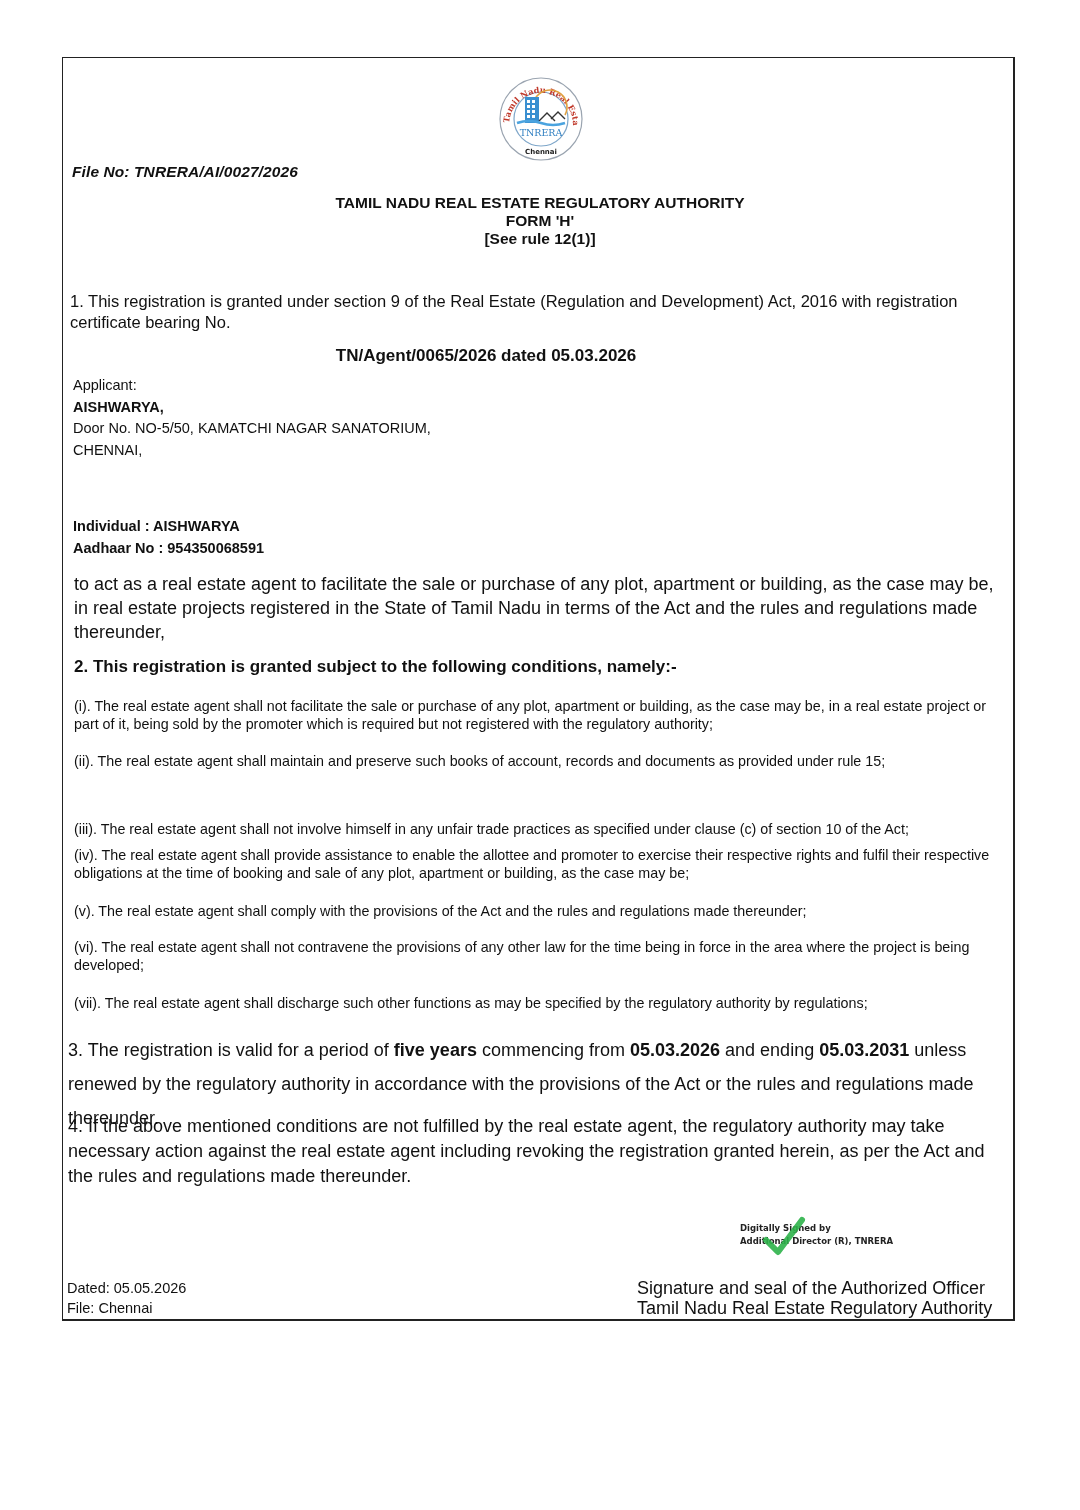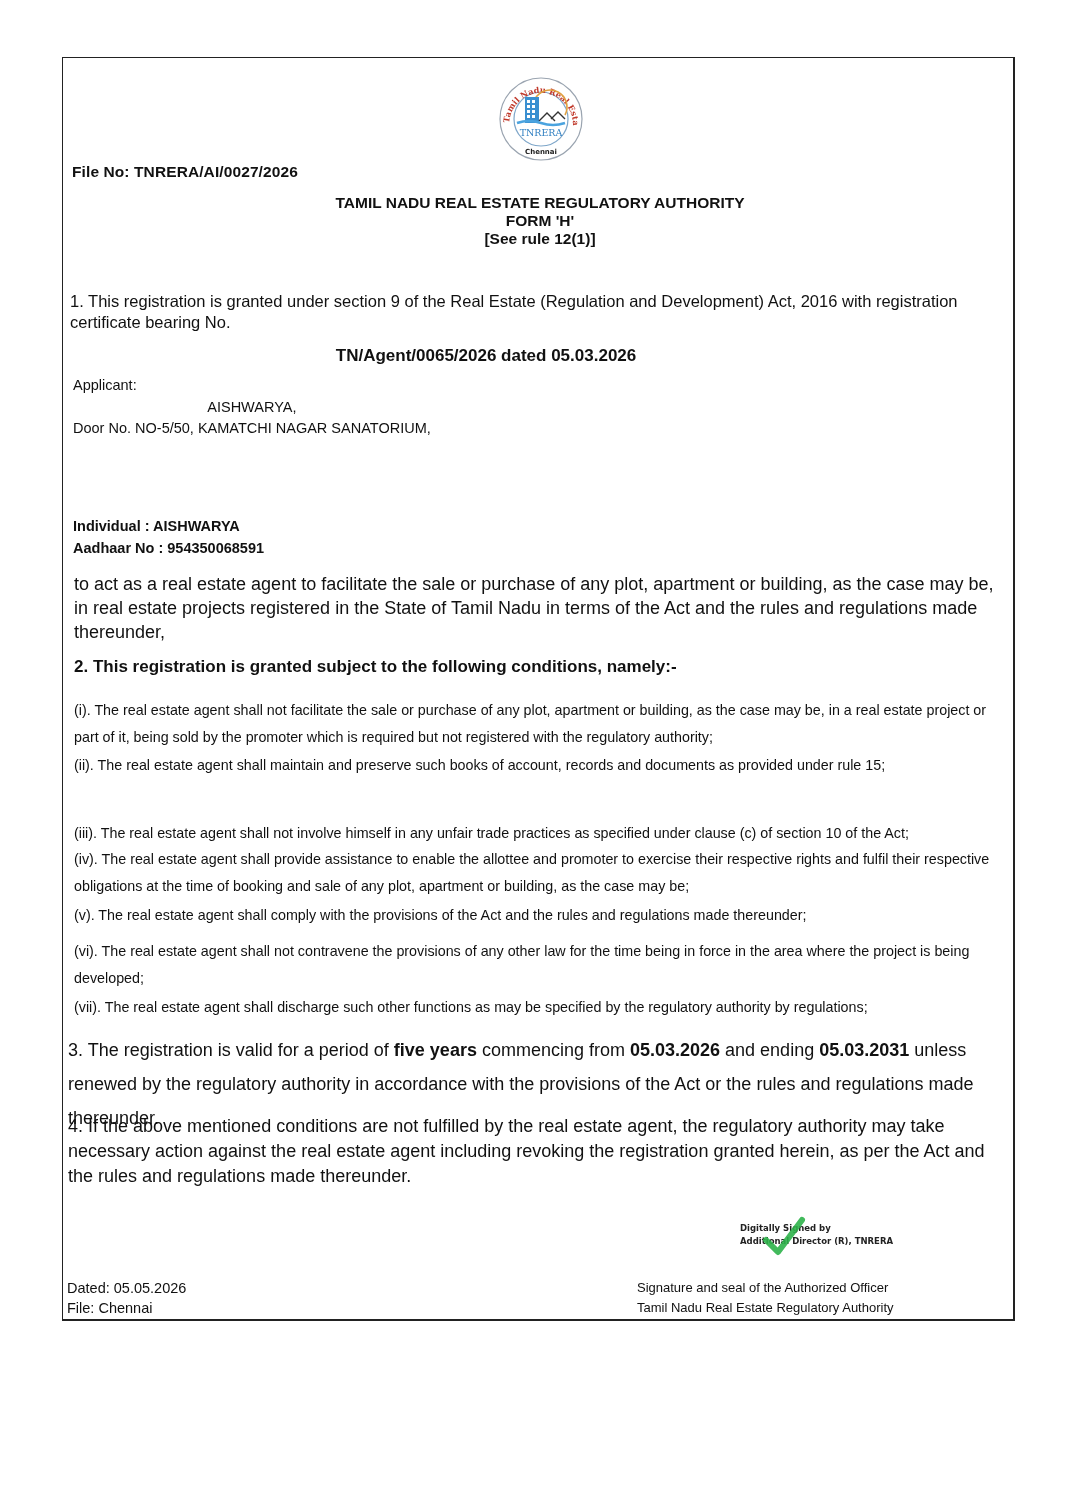--- a/index.html
+++ b/index.html
@@ -1,45 +1,45 @@
 <!DOCTYPE html>
 <html><head>
 <meta charset="utf-8">
 <style>
   html, body { margin: 0; padding: 0; background: #ffffff; }
   body { width: 1080px; height: 1510px; position: relative; font-family: "Liberation Sans", sans-serif; color: #111; }
   .frame { position: absolute; left: 62px; top: 57px; width: 953px; height: 1264px; border: 1.5px solid #222; border-right-width: 2px; border-bottom-width: 2px; box-sizing: border-box; }
   .abs { position: absolute; }
   .logo { left: 495px; top: 75px; width: 92px; height: 86px; }
-  .fileno { left: 72px; top: 163px; font-size: 15.5px; font-weight: bold; letter-spacing: 0.1px; }
+  .fileno { left: 72px; top: 163px; font-size: 15.5px; font-weight: bold; letter-spacing: 0.1px; font-style: italic; }
   .heading { left: 0; width: 1080px; text-align: center; font-weight: bold; font-size: 15.5px; line-height: 18px; }
   .h1 { top: 194px; }
   .p1 { left: 70px; top: 291px; width: 920px; font-size: 16.5px; line-height: 21px; }
   .regno { left: 0; width: 972px; top: 346px; text-align: center; font-weight: bold; font-size: 17px; }
   .applicant { left: 73px; top: 375px; font-size: 14.5px; line-height: 21.5px; }
-  .applicant .bold { font-weight: normal; text-align: center; }
+  .applicant .bold { font-weight: bold; }
   .indiv { left: 73px; top: 515px; font-size: 14.5px; font-weight: bold; line-height: 22px; }
   .toact { left: 74px; top: 572px; width: 930px; font-size: 18px; line-height: 24px; }
   .sec2 { left: 74px; top: 657px; font-size: 17px; font-weight: bold; }
-  .cond { left: 74px; width: 935px; font-size: 14.3px; line-height: 27px; }
+  .cond { left: 74px; width: 935px; font-size: 14.3px; line-height: 18px; }
   .c1 { top: 697px; }
   .c2 { top: 752px; }
   .c3 { top: 820px; }
   .c4 { top: 846px; }
   .c5 { top: 902px; }
   .c6 { top: 938px; }
   .c7 { top: 994px; }
   .p3 { left: 68px; top: 1033px; width: 940px; font-size: 18px; line-height: 34px; }
   .p3 b { font-weight: bold; }
   .p4 { left: 68px; top: 1114px; width: 940px; font-size: 18px; line-height: 25px; }
   .sig { left: 740px; top: 1218px; width: 180px; height: 40px; }
   .sigtext { position: absolute; left: 0; top: 4px; font-family: "DejaVu Sans", sans-serif; font-weight: bold; font-size: 8.5px; line-height: 13px; color: #222; white-space: nowrap; }
   .check { position: absolute; left: 22px; top: -2px; width: 44px; height: 44px; }
   .footl { left: 67px; top: 1278px; font-size: 14.5px; line-height: 20px; }
-  .footr { left: 637px; top: 1278px; font-size: 13px; line-height: 20px; }
+  .footr { left: 637px; top: 1278px; font-size: 18px; line-height: 20px; }
 </style>
 </head>
 <body>
 
 <div class="frame"></div>
 
 <div class="abs logo">
   <svg width="92" height="86" viewBox="0 0 92 86">
     <defs>
       <path id="ringpath" d="M 14 50 A 32 32 0 1 1 78 50"></path>
@@ -79,20 +79,21 @@
 </div>
 
 <div class="abs p1">1. This registration is granted under section 9 of the Real Estate (Regulation and Development) Act, 2016 with registration certificate bearing No.</div>
 
 <div class="abs regno">TN/Agent/0065/2026 dated 05.03.2026</div>
 
 <div class="abs applicant">
   <div>Applicant:</div>
   <div class="bold">AISHWARYA,</div>
   <div>Door No. NO-5/50, KAMATCHI NAGAR SANATORIUM,</div>
+  <div>CHENNAI,</div>
 </div>
 
 <div class="abs indiv">
   <div>Individual : AISHWARYA</div>
   <div>Aadhaar No : 954350068591</div>
 </div>
 
 <div class="abs toact">to act as a real estate agent to facilitate the sale or purchase of any plot, apartment or building, as the case may be, in real estate projects registered in the State of Tamil Nadu in terms of the Act and the rules and regulations made thereunder,</div>
 
 <div class="abs sec2">2. This registration is granted subject to the following conditions, namely:-</div>

